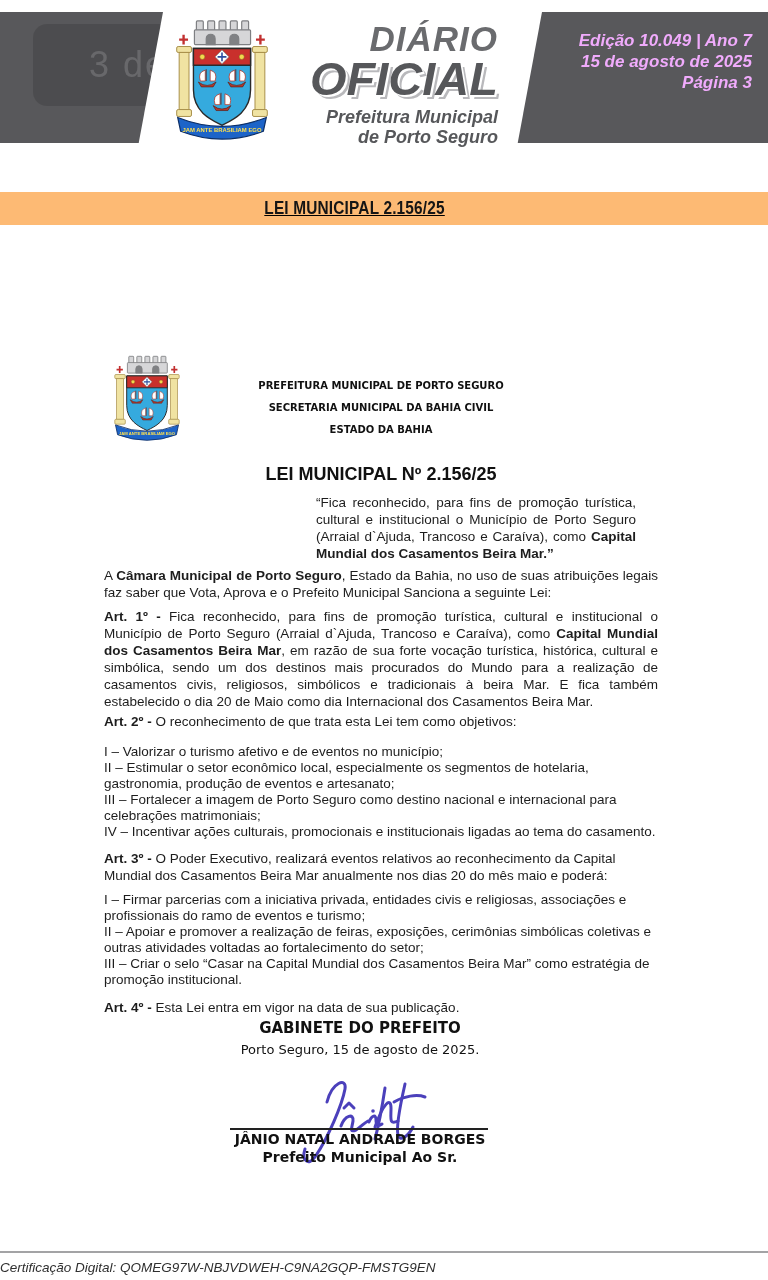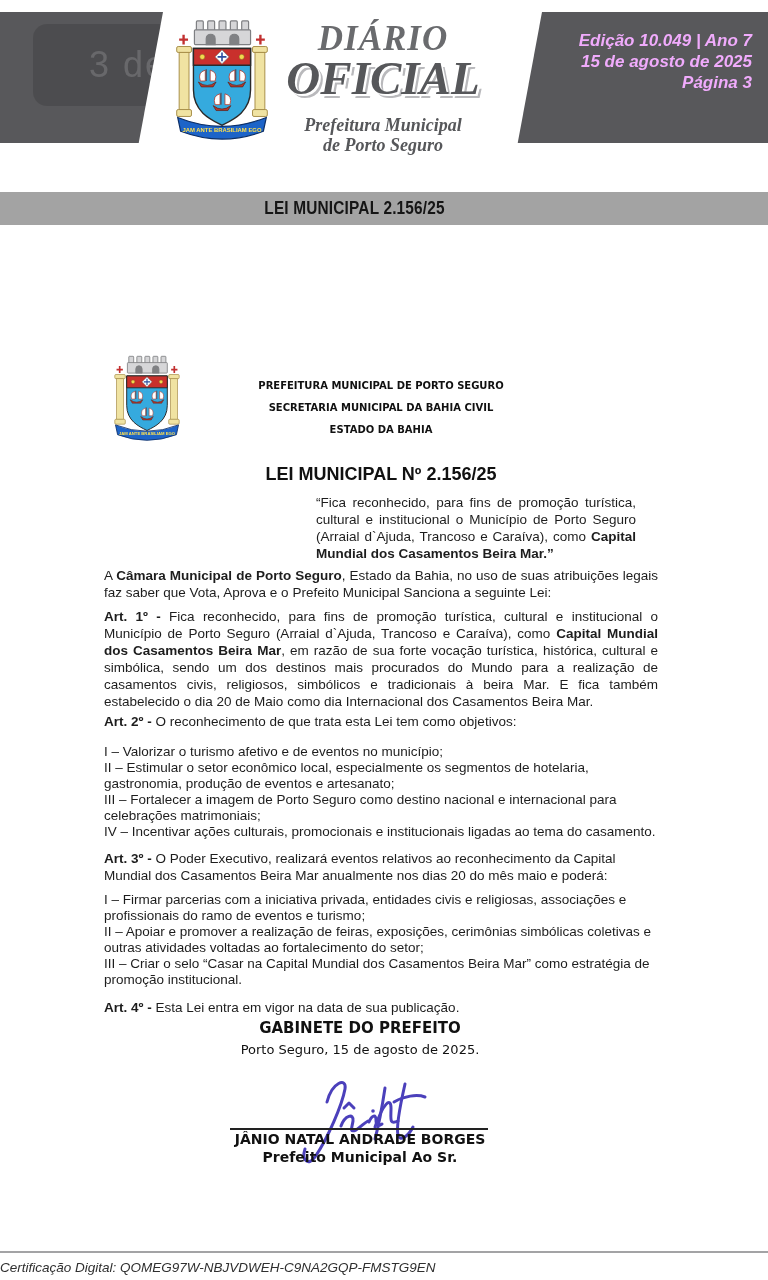--- a/index.html
+++ b/index.html
@@ -6,35 +6,35 @@
   .page{position:relative;width:768px;height:1280px;background:#ffffff;overflow:hidden;
         font-family:"Liberation Sans","DejaVu Sans",sans-serif;}
 
   
   .header-band{position:absolute;left:0;top:12px;width:768px;height:131px;background:#58585b;}
   .page-indicator{position:absolute;left:33px;top:12px;width:224px;height:82px;
         background:rgba(0,0,0,0.13);border-radius:14px;
         color:rgba(255,255,255,0.16);font-size:36px;line-height:82px;text-align:center;letter-spacing:2px;}
   .header-para{position:absolute;left:163px;top:0px;width:379px;height:131px;background:#ffffff;
         transform:skewX(-10.5deg);transform-origin:0 0;}
-  .brand{position:absolute;left:268px;top:8px;width:230px;text-align:center;color:#58595c;font-family:Liberation Serif, serif;}
+  .brand{position:absolute;left:268px;top:8px;width:230px;text-align:right;color:#58595c;}
   .brand-t1{font-size:35px;line-height:38px;font-style:italic;font-weight:800;color:#6a6b6e;letter-spacing:1px;}
   .brand-t2{font-size:47px;line-height:45px;font-style:italic;font-weight:900;color:#56575a;letter-spacing:0px;
         text-shadow:2px 2px 0 #ffffff,4px 4px 0 #b9b9bc;margin-top:-2px;}
-  .brand-s1{font-size:18px;line-height:20px;font-style:italic;font-weight:700;color:#56575a;margin-top:14px;}
+  .brand-s1{font-size:18px;line-height:20px;font-style:italic;font-weight:700;color:#56575a;margin-top:6px;}
   .brand-s2{font-size:18px;line-height:20px;font-style:italic;font-weight:700;color:#56575a;}
   .header-meta{position:absolute;right:16px;top:18px;text-align:right;color:#f0abfc;
         font-style:italic;font-size:17px;line-height:21px;font-weight:700;}
   .crest-header{position:absolute;left:172px;top:4px;width:100px;height:130px;}
   .crest-doc{position:absolute;left:112px;top:350px;width:70px;height:98px;}
   .crest-svg{width:100%;height:100%;display:block;}
 
   
-  .section-bar{position:absolute;left:0;top:192px;width:768px;height:33px;background:#a3a3a3;
-        display:flex;align-items:center;justify-content:center;padding-right:58px;box-sizing:border-box;}
+  .section-bar{position:absolute;left:0;top:192px;width:768px;height:33px;background:#fdba74;
+        display:flex;align-items:center;justify-content:center;padding-right:58px;box-sizing:border-box;text-decoration:underline;}
   .section-bar span{font-weight:700;font-size:17.5px;color:#151515;transform:scaleX(0.88);letter-spacing:0.2px;}
 
   
   .doc{position:absolute;left:104px;top:375px;width:554px;color:#1d1d1d;}
   .org-lines{text-align:center;font-family:"DejaVu Sans",sans-serif;font-weight:700;
         font-size:10px;line-height:22px;color:#111;}
   .law-title{text-align:center;font-weight:700;font-size:18px;margin-top:23px;color:#111;}
   .blk{font-size:13.5px;line-height:17px;text-align:left;}
   .blk .b{font-weight:700;}
   .blk-0{margin:9px 0 0 212px;width:320px;text-align:justify;}

